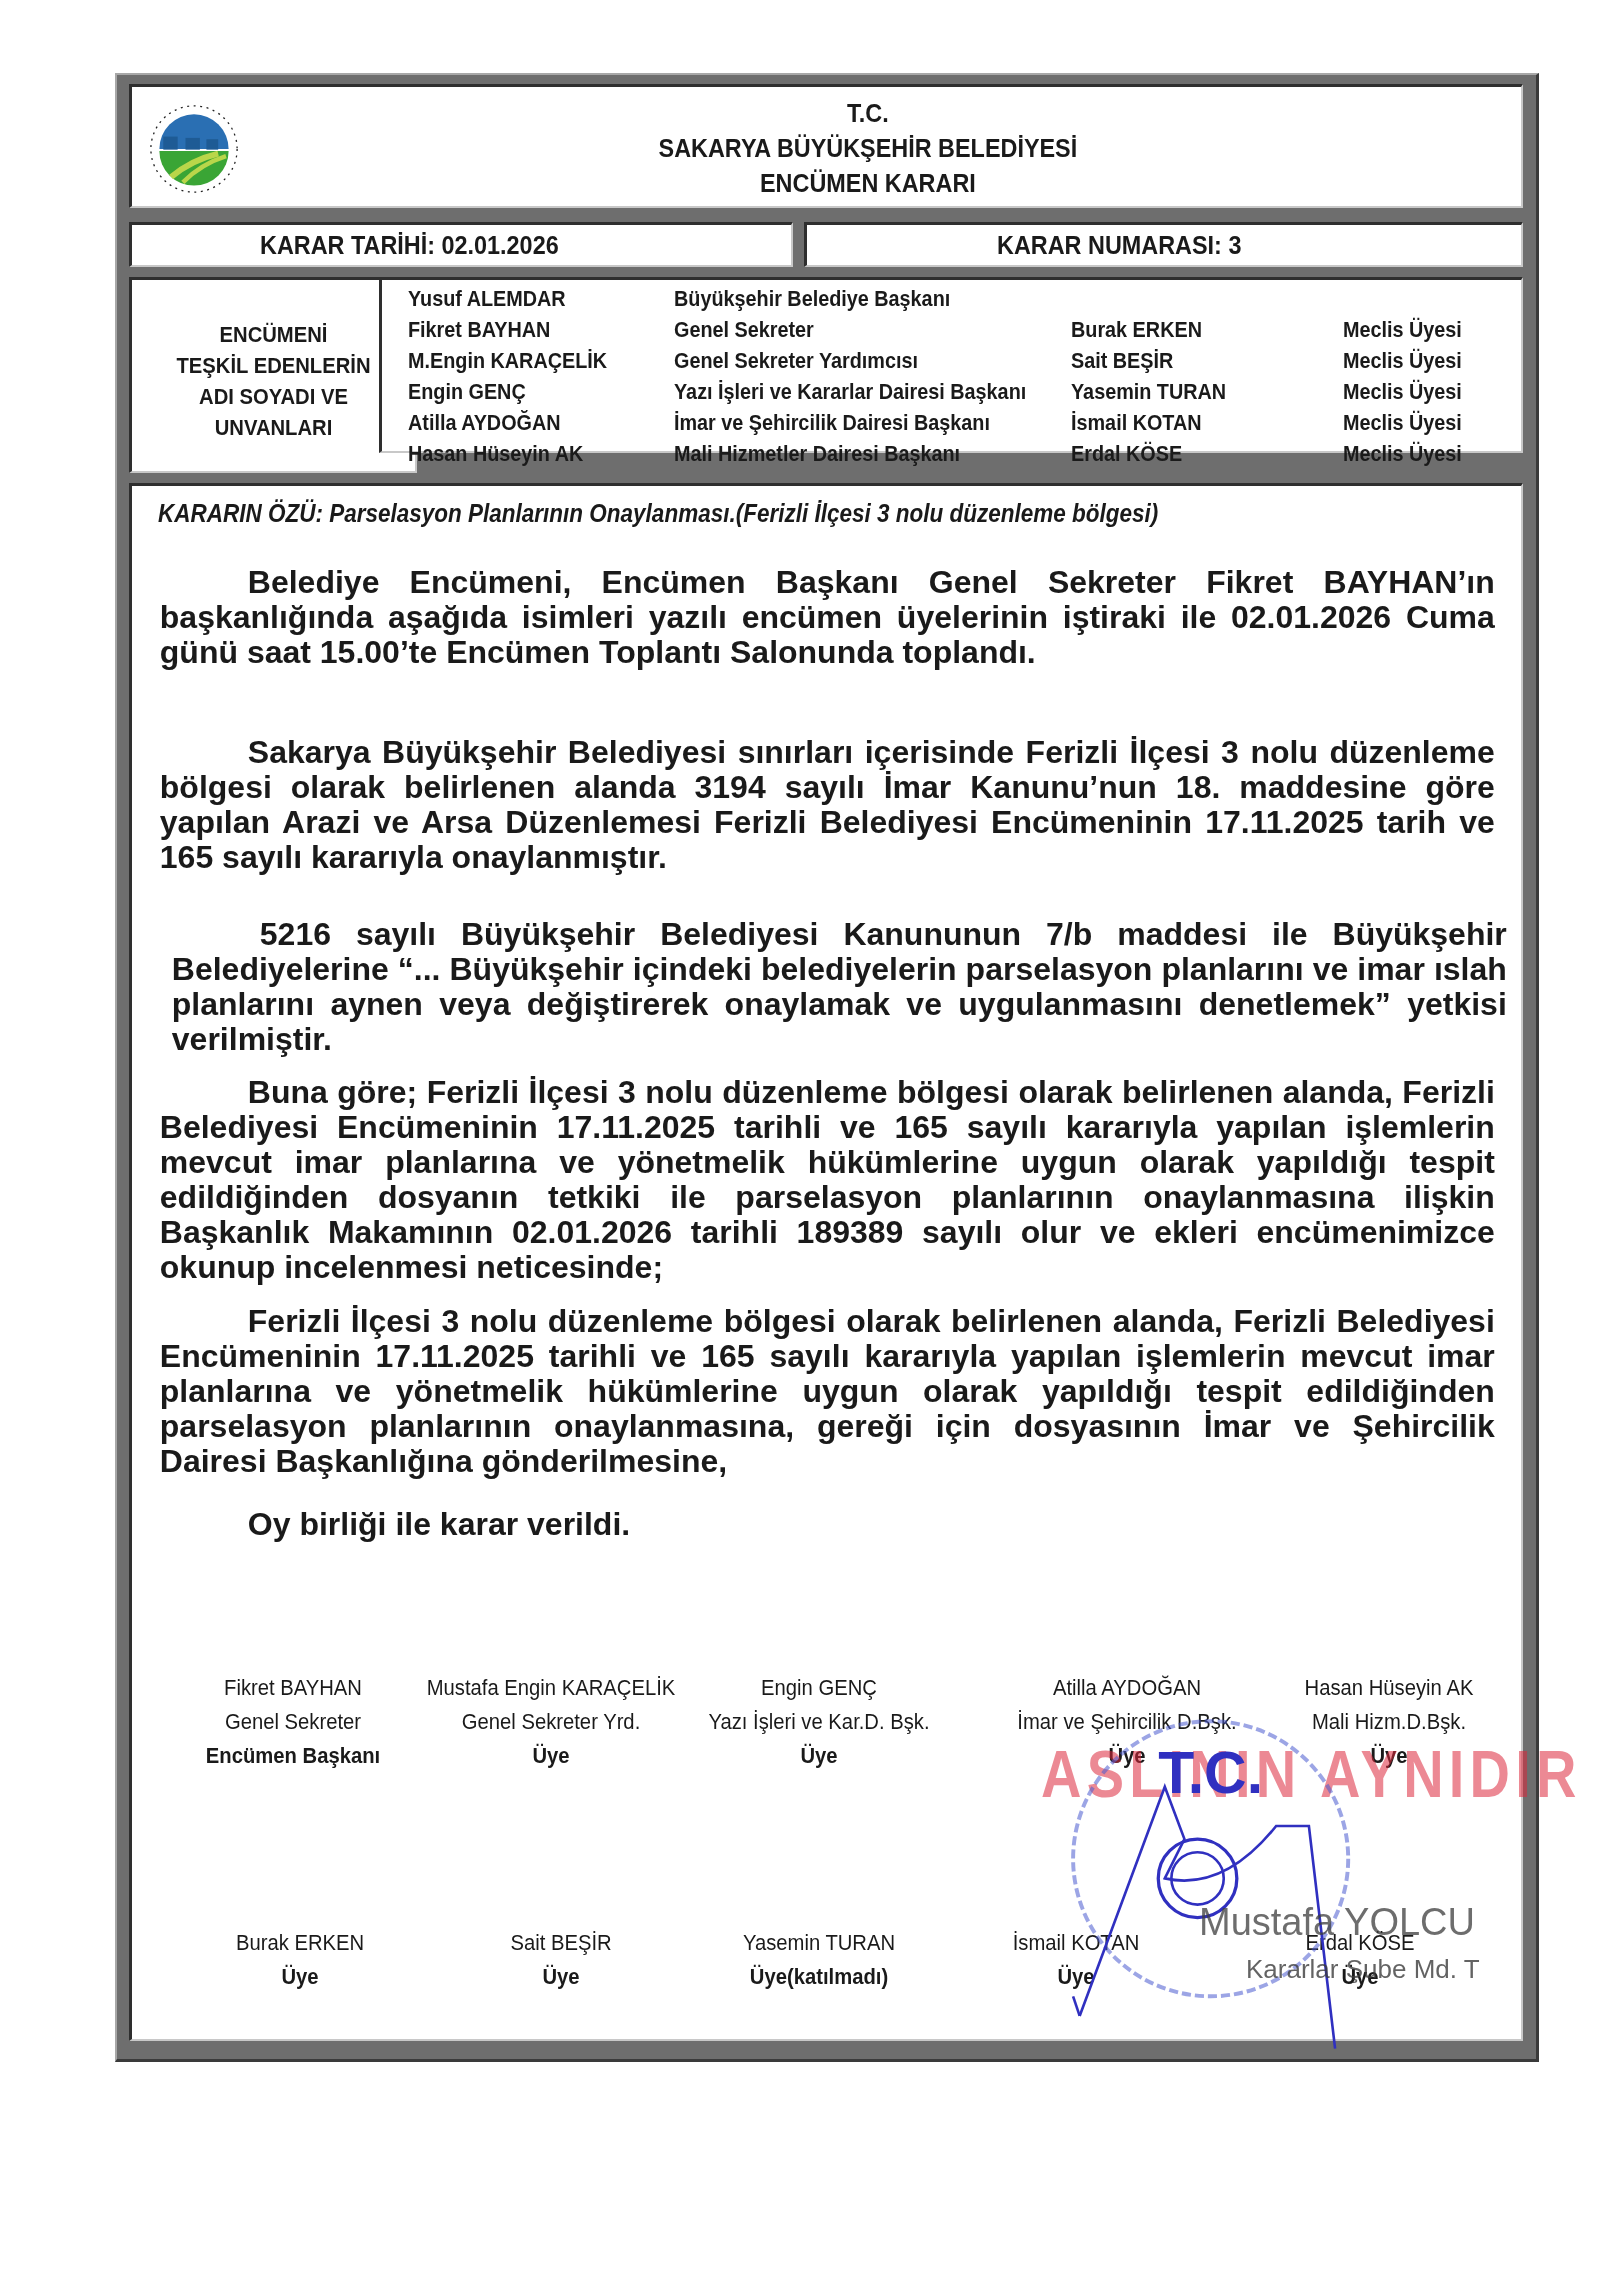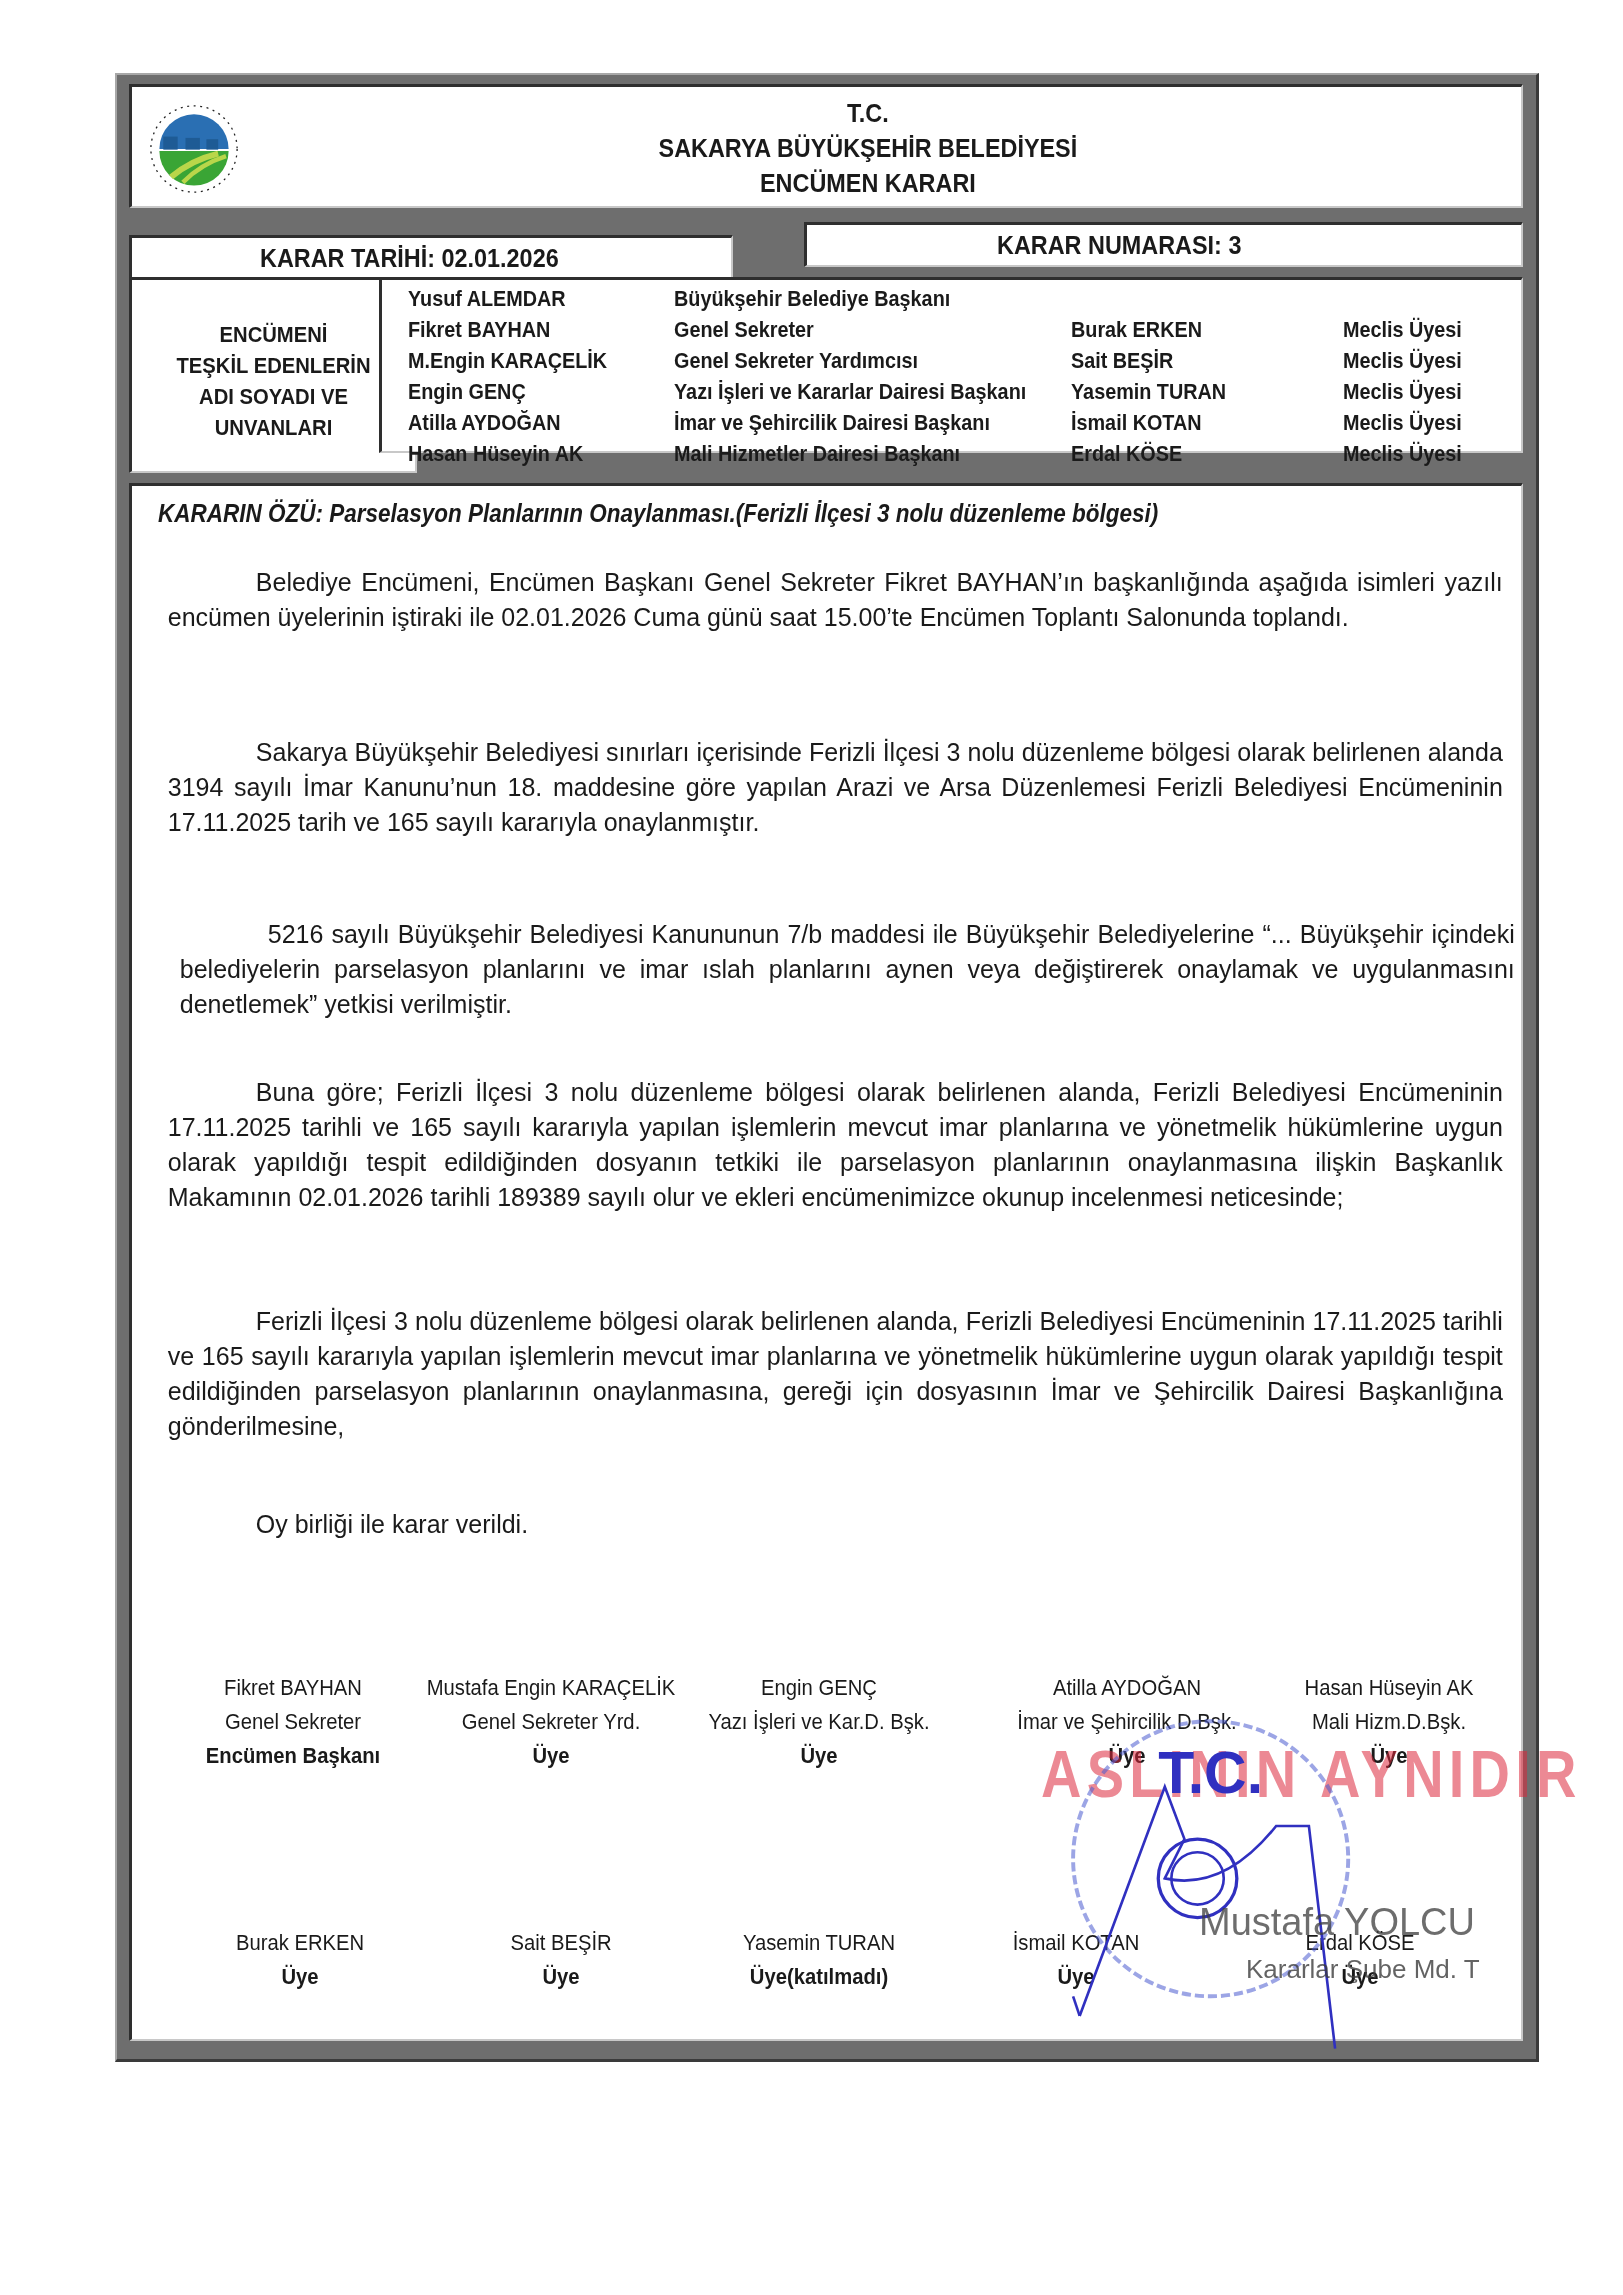--- a/index.html
+++ b/index.html
@@ -20,38 +20,38 @@
       border-top: 3.3px solid #2e2e2e; border-left: 3.3px solid #2e2e2e;
       border-right: 2.6px solid #c8c8c8; border-bottom: 2.6px solid #c8c8c8;
     }
     
     .p-header { left: 11.8px; top: 9.2px; width: 1394px; height: 124px; }
     .logo { position: absolute; left: 13px; top: 13px; width: 98px; height: 98px; }
     .header-text { position: absolute; left: 0; right: 0; top: 9.2px; text-align: center;
       font-weight: bold; font-size: 26px; line-height: 35px; transform: scaleX(0.9); }
     .header-text div { margin-left: 92px; }
     
-    .p-date { left: 11.8px; top: 160px; width: 604px; height: 45px; }
+    .p-date { left: 11.8px; top: 147px; width: 664px; height: 45px; }
     .p-num  { left: 687px; top: 147px; width: 719px; height: 45px; padding-left: 28px; }
     .row-label { position: absolute; top: 5.2px; font-weight: bold; font-size: 26px; transform: scaleX(0.9); transform-origin: left; }
     .p-date .row-label { left: 128px; }
     .p-num .row-label { left: 190px; }
     
     .p-left { left: 11.8px; top: 202px; width: 288px; height: 196px; }
     .p-members { left: 262px; top: 202px; width: 1144px; height: 176px; }
     .left-label { position: absolute; left: 0; right: 0; top: 39px; text-align: center;
       font-weight: bold; font-size: 22px; line-height: 31px; transform: scaleX(0.92); }
     .mcol { position: absolute; top: 2.6px; font-weight: bold; font-size: 22px; line-height: 31px; white-space: nowrap; transform: scaleX(0.9); transform-origin: left; }
     .mcol div { height: 31px; }
     
     .p-body { left: 11.8px; top: 408px; width: 1394px; height: 1558px; }
     .subject { position: absolute; left: 26px; top: 13px; font-weight: bold; font-style: italic;
       font-size: 25px; white-space: nowrap; transform: scaleX(0.9); transform-origin: left; }
-    .para { position: absolute; left: 36px; width: 1335px; font-size: 25px; line-height: 35px;
-      text-align: justify; text-indent: 88px; }
+    .para { position: absolute; left: 28px; width: 1335px; font-size: 32px; line-height: 35px;
+      text-align: justify; text-indent: 88px; font-weight: bold; }
     .sig { position: absolute; text-align: center; font-size: 22px; line-height: 34px; white-space: nowrap; transform: translateX(-50%) scaleX(0.92); }
     .sig .role-b { font-weight: bold; }
     .stamp { position: absolute; left: 1060px; top: 1708px; width: 393px; height: 367px; pointer-events: none; }
     .stamp-red { position: absolute; left: 1041px; top: 1741px; font-size: 56px; font-weight: bold;
       color: rgba(220,40,60,0.55); letter-spacing: 5.2px; transform: scaleY(1.2); white-space: nowrap; }
     .stamp-name { position: absolute; left: 1159px; top: 1901px; font-size: 38px; color: rgba(60,60,60,0.75); white-space: nowrap; margin-left: 40px; }
     .stamp-title { position: absolute; left: 1230px; top: 1954px; font-size: 26px; color: rgba(60,60,60,0.8); white-space: nowrap; margin-left: 16px; }
   </style>
 </head>
 <body>

